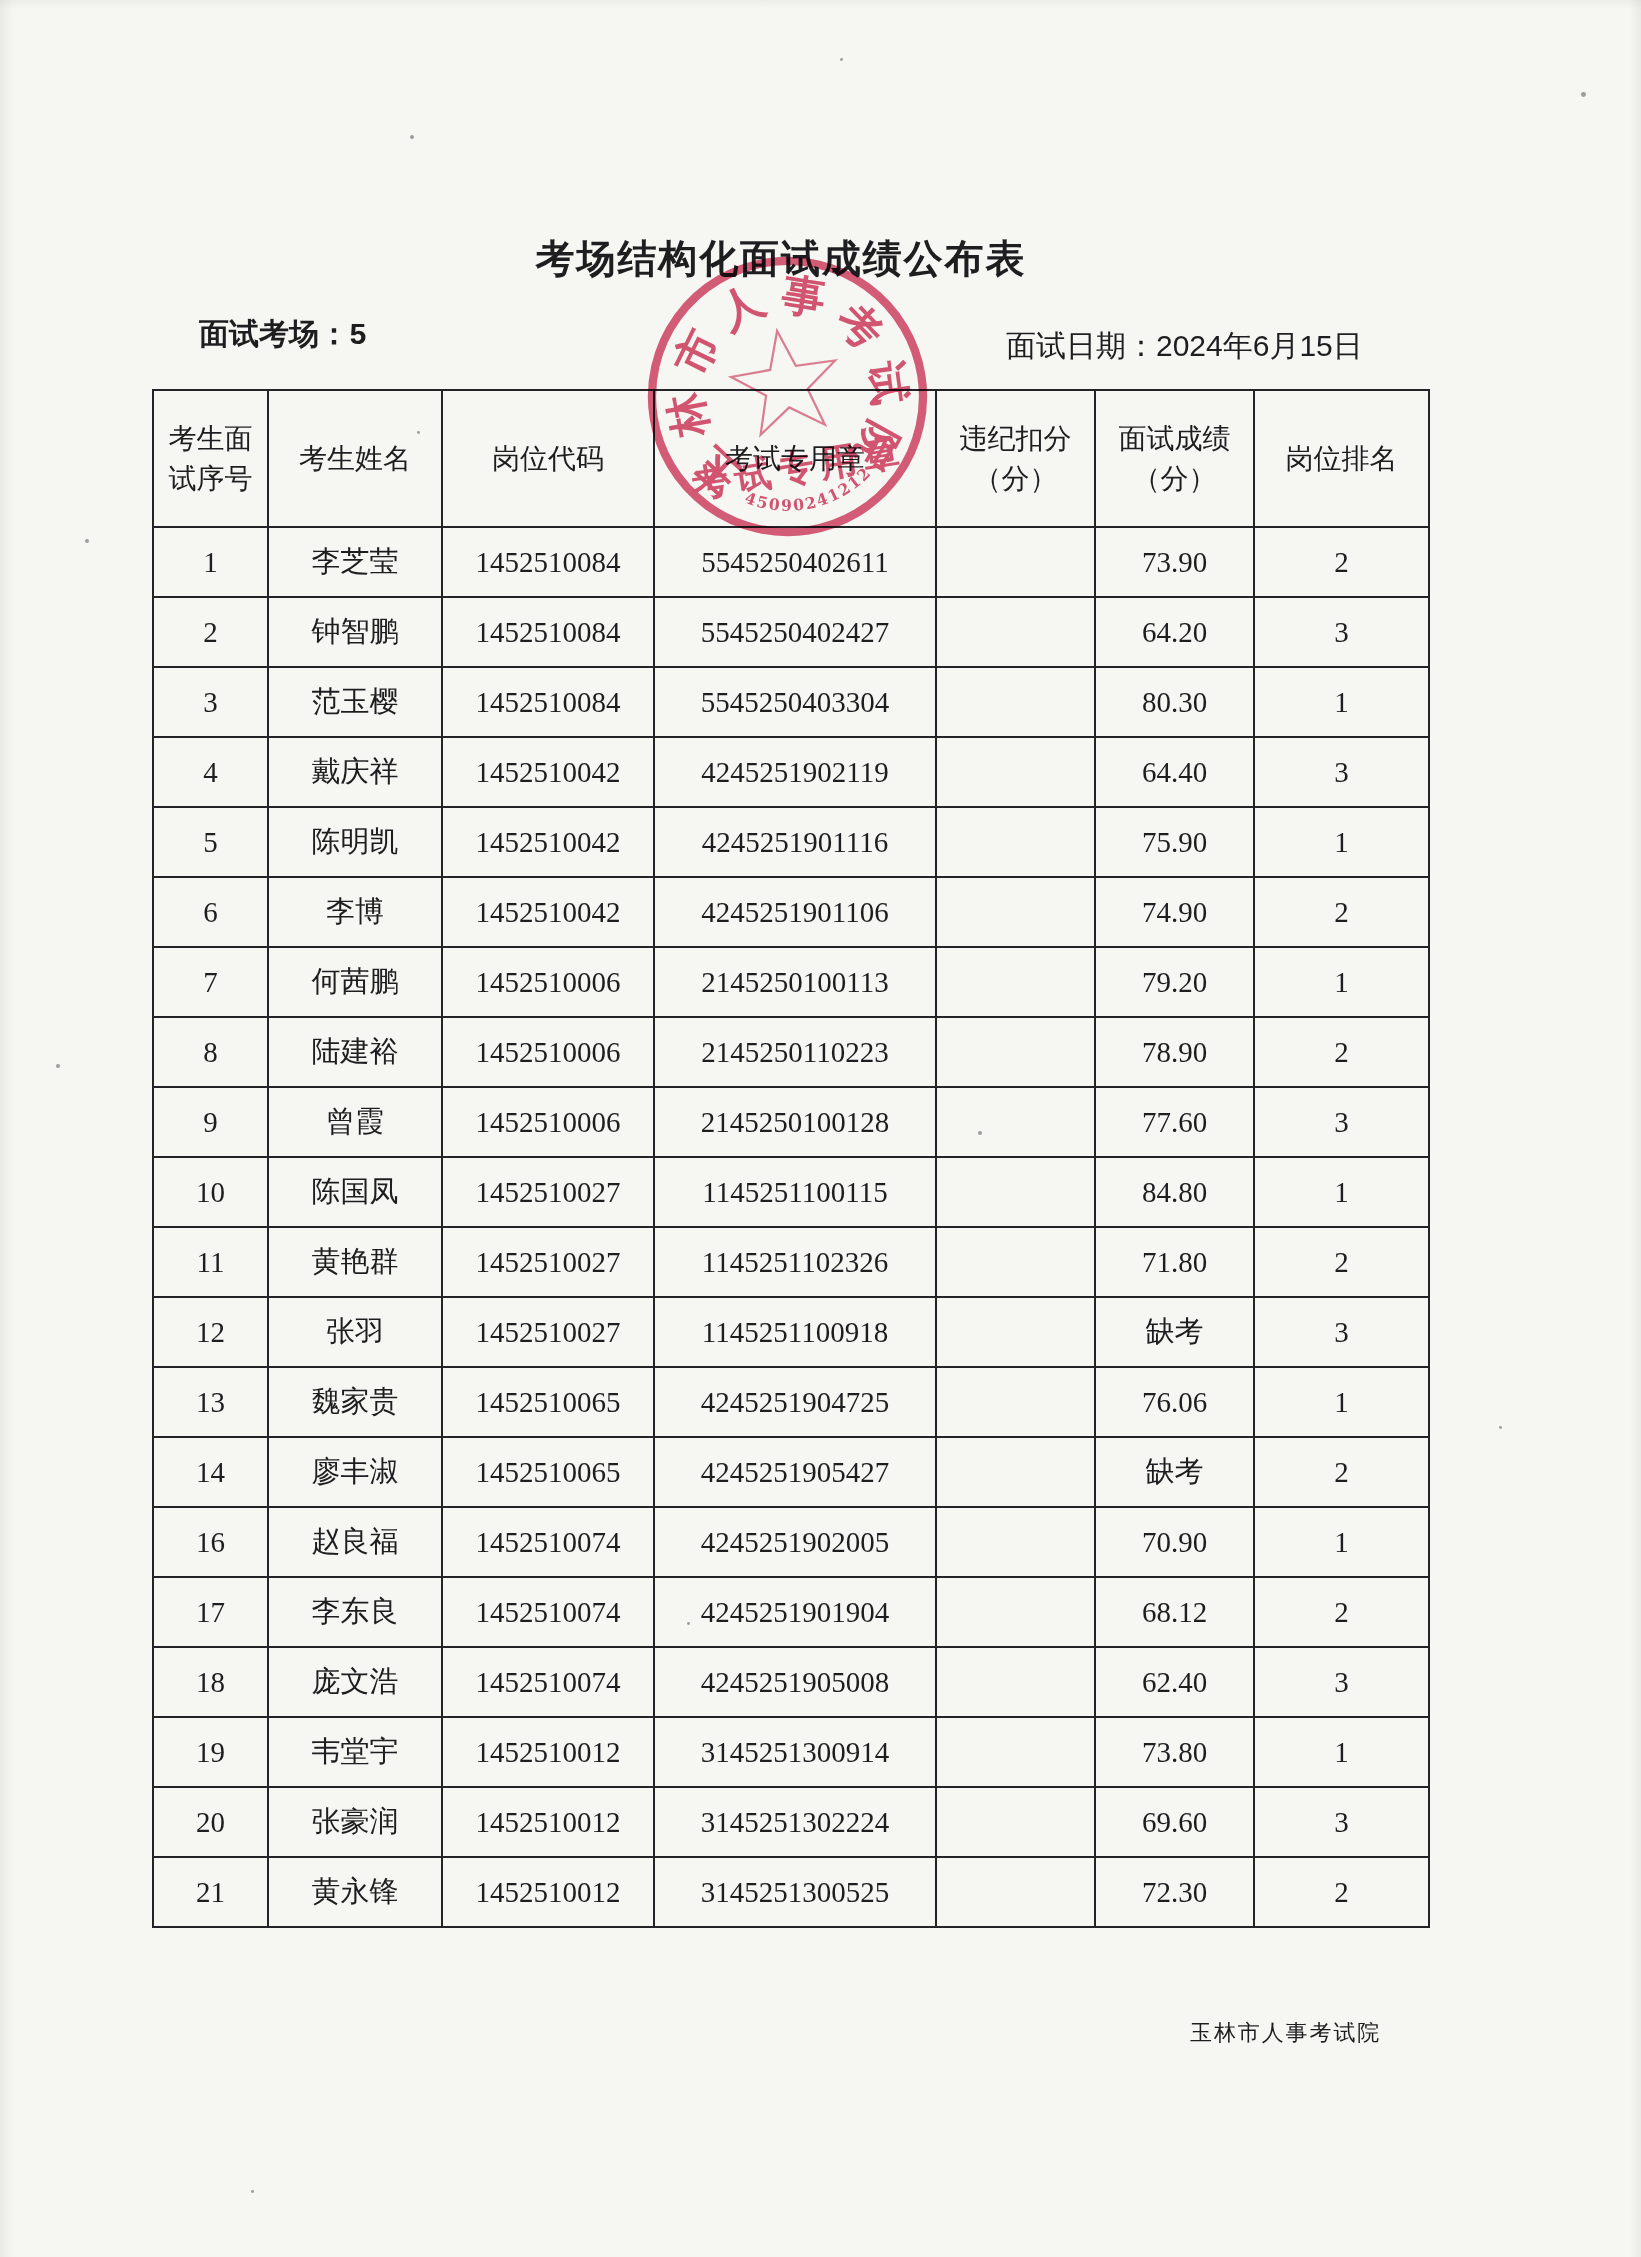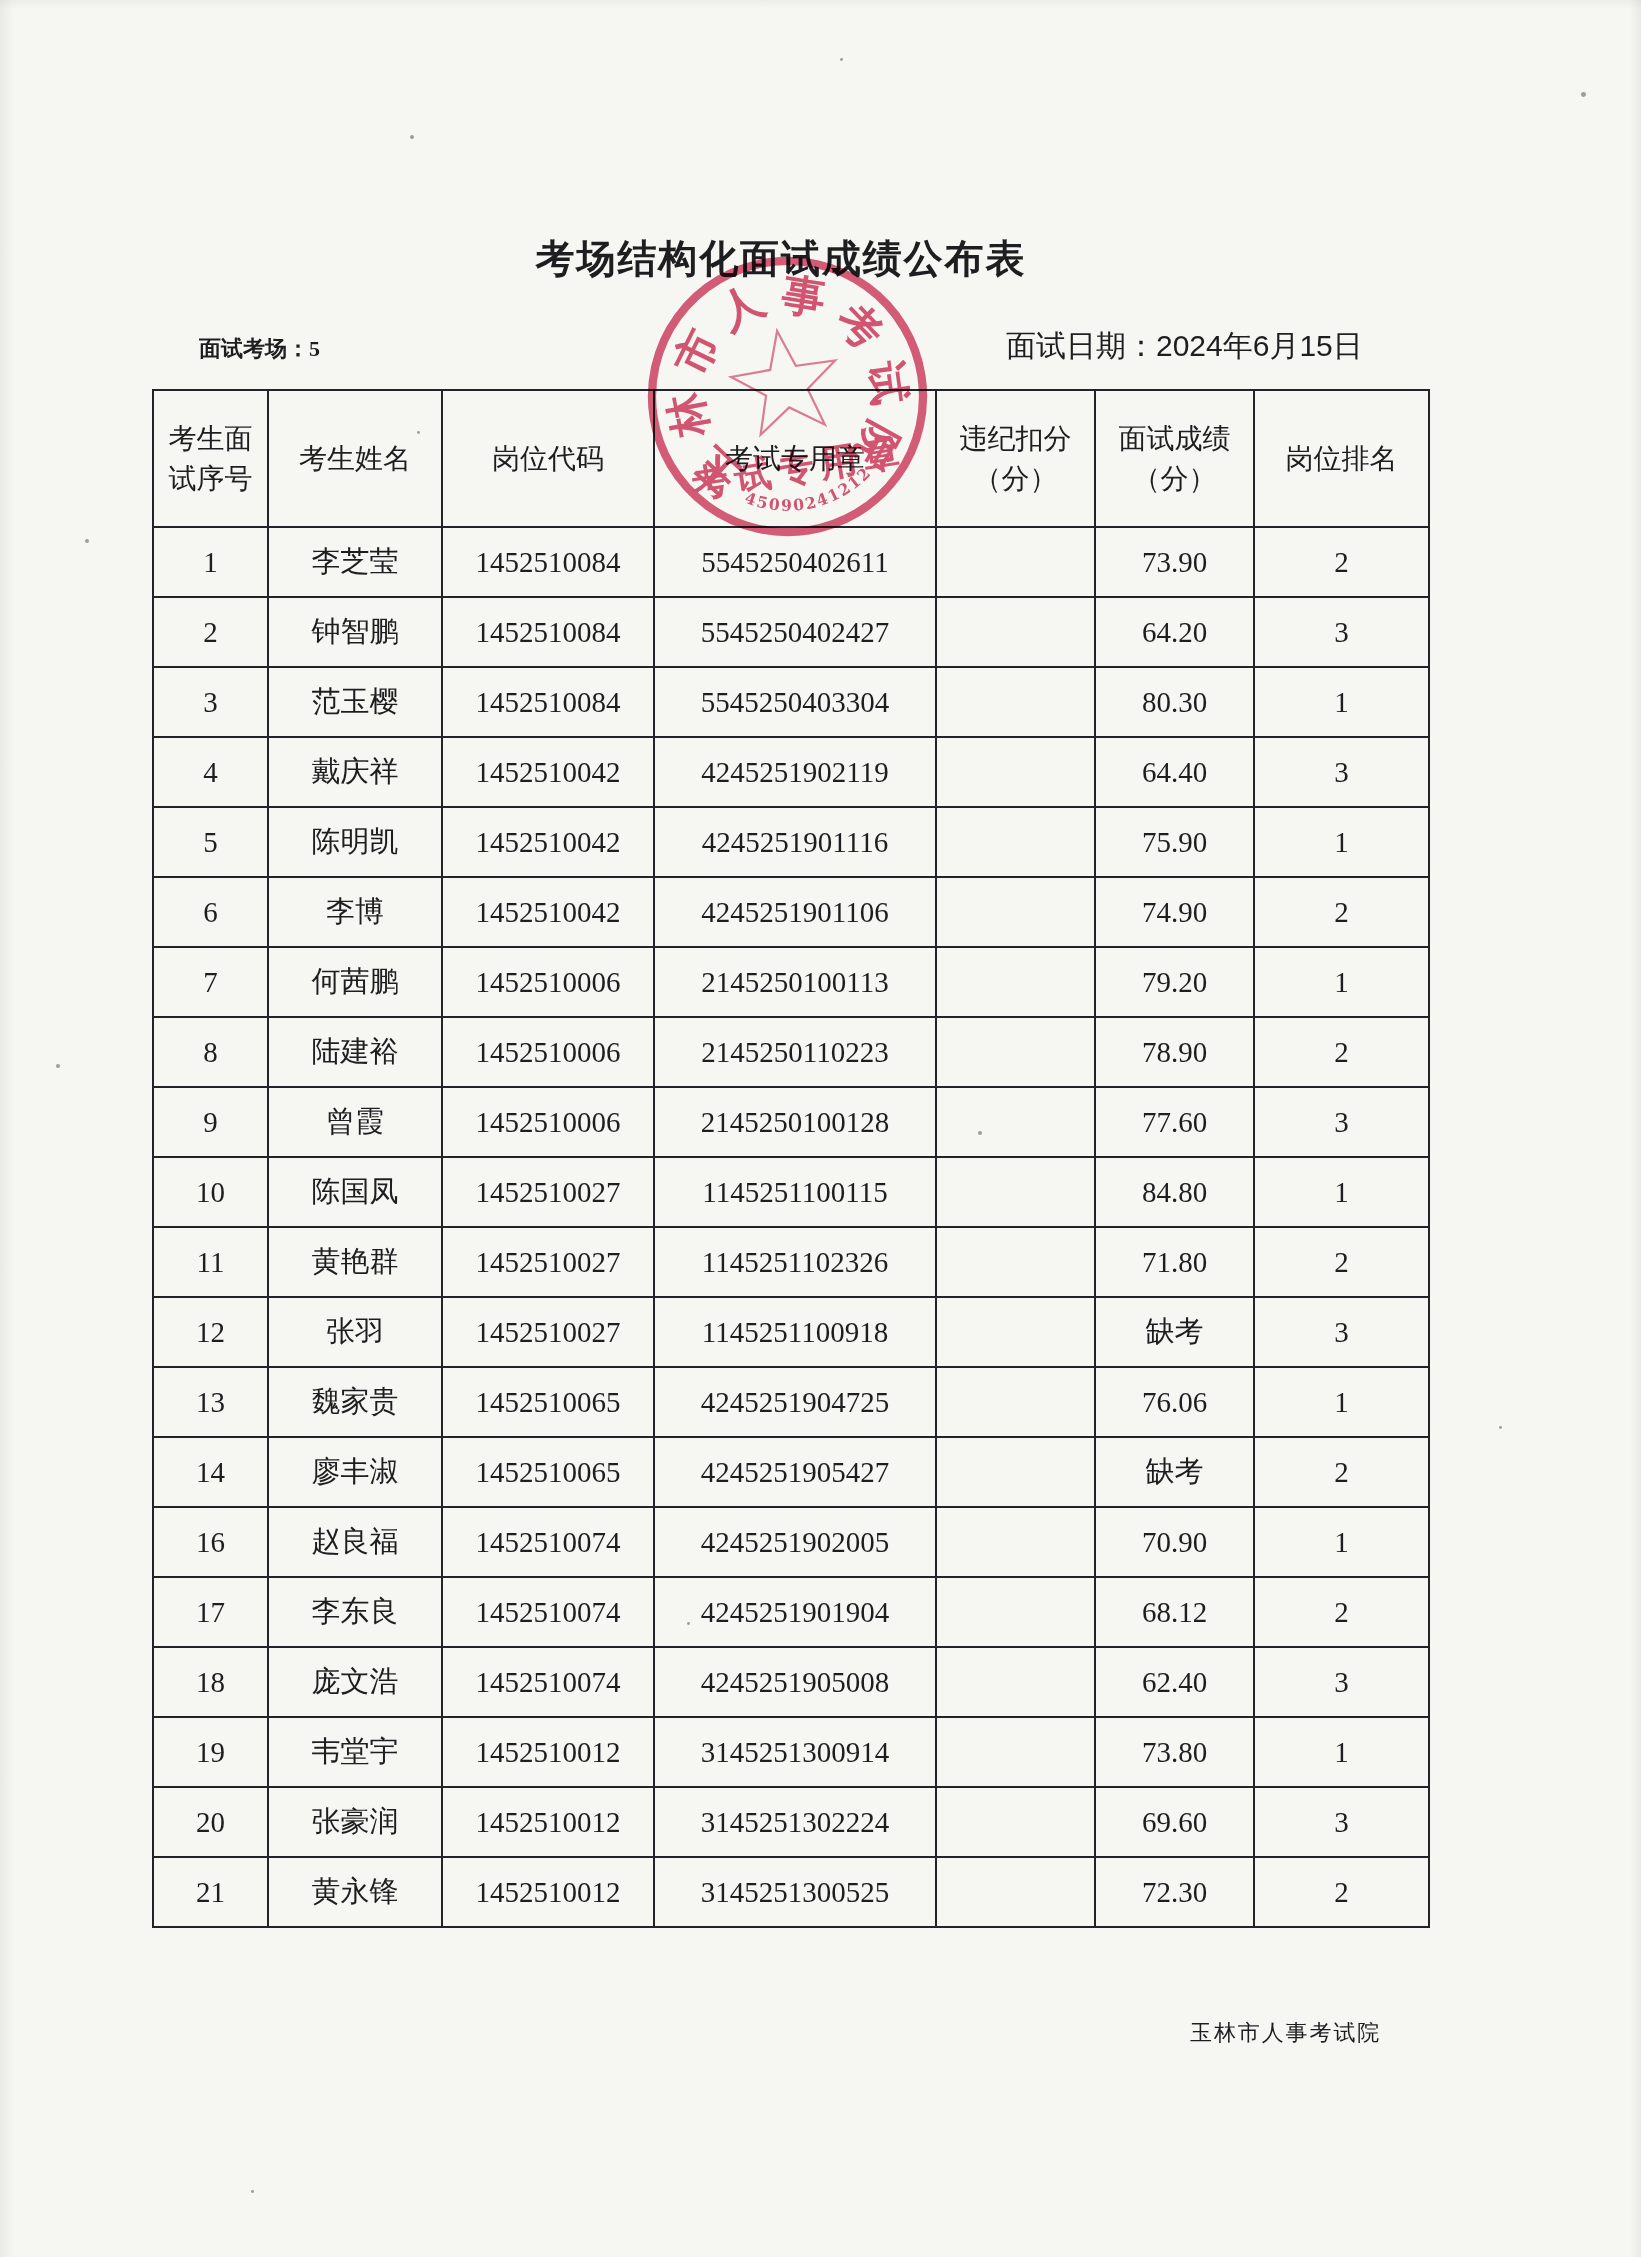--- a/index.html
+++ b/index.html
@@ -18,23 +18,23 @@
       linear-gradient(90deg, rgba(120,120,118,.10), rgba(0,0,0,0) 13.5px),
       linear-gradient(270deg, rgba(120,120,118,.10), rgba(0,0,0,0) 11.6px),
       linear-gradient(180deg, rgba(120,120,118,.08), rgba(0,0,0,0) 9.7px);
   }
   .doc-title{
     position:absolute;top:232px;left:781px;transform:translateX(-50%);
     font-family:Liberation Sans, sans-serif;
     font-weight:bold;font-size:39px;letter-spacing:1.9px;white-space:nowrap;
   }
   .meta-room{
-    position:absolute;top:334px;left:199px;
-    font-family:Liberation Serif, serif;
-    font-weight:bold;font-size:22px;white-space:nowrap;
+    position:absolute;top:314px;left:199px;
+    font-family:Liberation Mono, monospace;
+    font-weight:bold;font-size:30px;white-space:nowrap;
   }
   .meta-date{
     position:absolute;top:326px;left:1006px;
     font-family:"Liberation Sans","DejaVu Sans",sans-serif;
     font-weight:normal;font-size:30px;white-space:nowrap;
   }
   table.score-table{
     position:absolute;left:152px;top:389px;
     width:1276px;border-collapse:collapse;table-layout:fixed;
     background:transparent;

